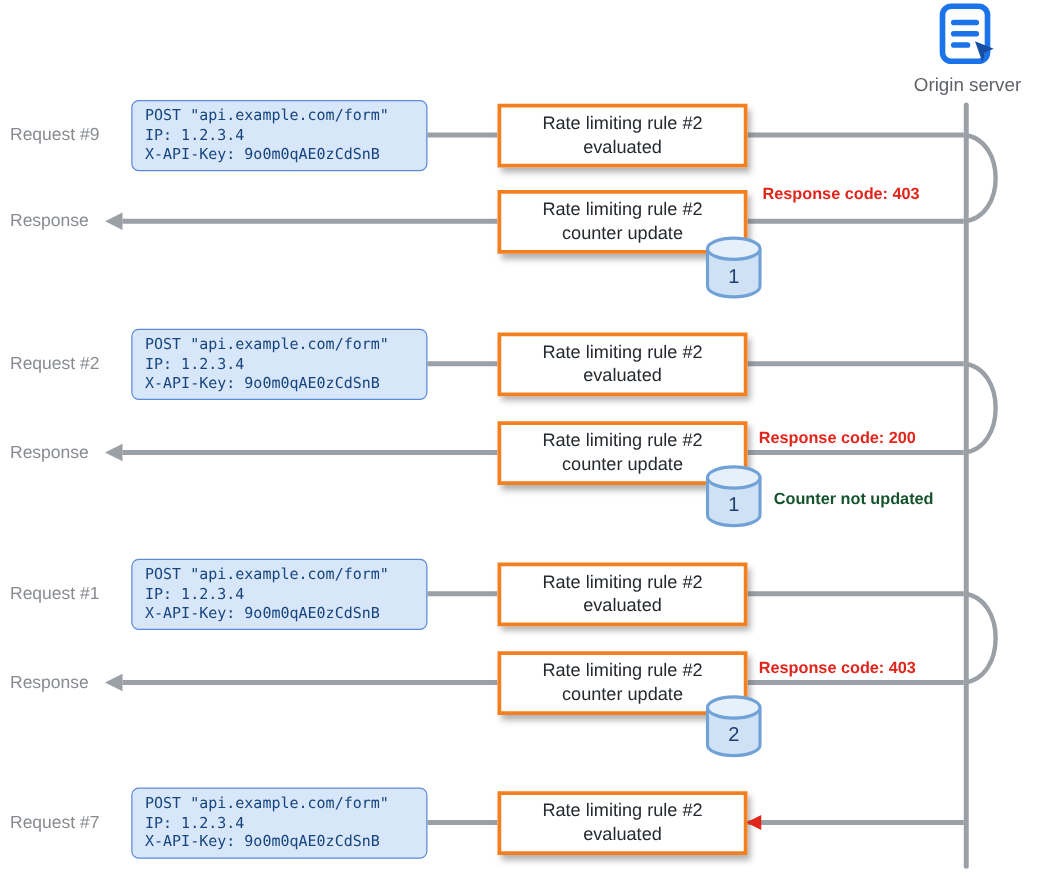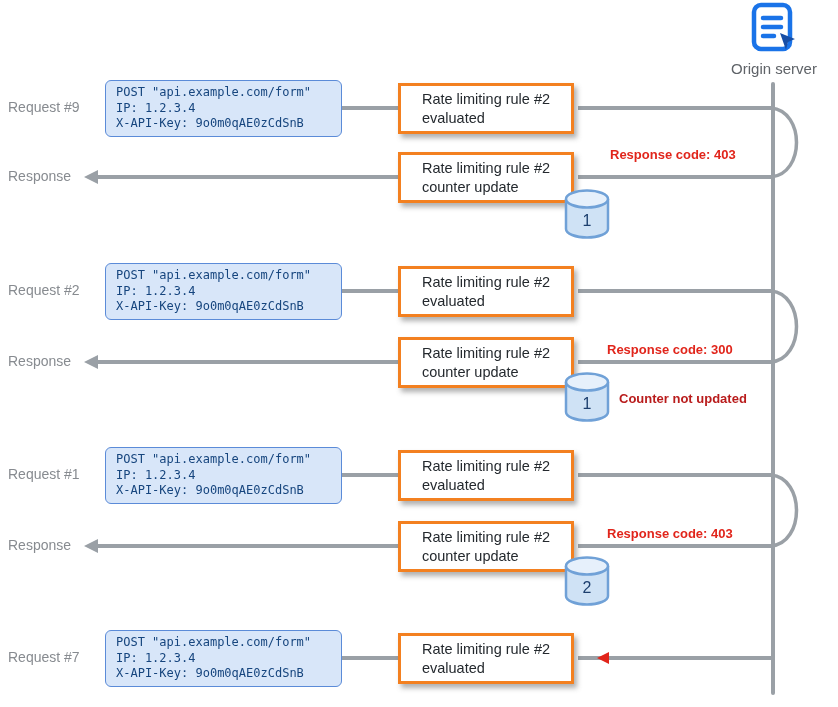--- a/index.html
+++ b/index.html
@@ -12,33 +12,33 @@
   .arcs { position:absolute; left:0; top:0; width:838px; height:707px; z-index:0; pointer-events:none; }
   .head-icon { position:absolute; left:747px; top:2px; z-index:2; }
   .head-label { position:absolute; left:708px; top:60px; width:132px; text-align:center;
     color:#5f6368; font-size:15px; z-index:2; }
   .lane-label { position:absolute; left:8px; width:86px; color:#878b90; font-size:14px; z-index:2; }
   .payload { position:absolute; left:105px; width:237px; height:57px; box-sizing:border-box;
     background:#d8e6f9; border:1.5px solid #5b8bd8; border-radius:6px;
     display:flex; align-items:center; padding:0 10px; z-index:2; }
   .payload span { font-family:"DejaVu Sans Mono", monospace; font-size:12px; line-height:1.32;
     color:#16457e; white-space:pre; }
-  .rulebox { position:absolute; left:398px; width:176px; height:51px; box-sizing:border-box;
+  .rulebox { position:absolute; left:398px; width:200px; height:51px; box-sizing:border-box;
     background:#ffffff; border:3px solid #f38020; box-shadow:3px 4px 5px rgba(80,80,80,0.45);
-    display:flex; align-items:center; justify-content:center; text-align:left; z-index:2; }
+    display:flex; align-items:center; justify-content:center; text-align:center; z-index:2; }
   .rulebox span { font-size:14.5px; color:#24292e; line-height:1.3; white-space:pre-line; }
   .hline { position:absolute; height:4px; background:#9aa0a6; z-index:1; }
   .arrow-left { position:absolute; width:0; height:0; border-top:7px solid transparent;
     border-bottom:7px solid transparent; border-right:14px solid #9aa0a6; z-index:1; }
   .arrow-left.red { border-top-width:6px; border-bottom-width:6px; border-right-width:12px;
     border-right-color:#e1251b; z-index:4; }
   .db { position:absolute; left:562px; width:50px; height:52px; z-index:3; }
   .red-note { position:absolute; color:#e1251b; font-size:13px; font-weight:bold;
     line-height:1.35; white-space:pre-line; z-index:4; }
-  .gray-note { position:absolute; color:#b91c1c; font-size:13px; font-weight:bold; z-index:4; }
+  .gray-note { position:absolute; color:#14532d; font-size:13px; font-weight:bold; z-index:4; }
 </style>
 </head>
 <body>
 
 <div class="canvas">
 
   <div class="lifeline"></div>
   <svg class="arcs" viewBox="0 0 838 707">
     <path d="M771 108 C805 111 805 174 771 177" fill="none" stroke="#9aa0a6" stroke-width="3.5"></path>
     <path d="M771 291 C805 294 805 359 771 362" fill="none" stroke="#9aa0a6" stroke-width="3.5"></path>
@@ -141,18 +141,18 @@
     <ellipse cx="25" cy="11" rx="21" ry="8.5" fill="#e6f0fb" stroke="#70a1d7" stroke-width="2.5"></ellipse>
     <text x="25" y="38" text-anchor="middle" font-size="16" fill="#1d3f6e">1</text>
   </svg>
   <svg class="db" style="top:555px" viewBox="0 0 50 52">
     <path d="M4 11 v30 a21 8.5 0 0 0 42 0 V11" fill="#cfe2f5" stroke="#70a1d7" stroke-width="2.5"></path>
     <ellipse cx="25" cy="11" rx="21" ry="8.5" fill="#e6f0fb" stroke="#70a1d7" stroke-width="2.5"></ellipse>
     <text x="25" y="38" text-anchor="middle" font-size="16" fill="#1d3f6e">2</text>
   </svg>
 
   <div class="red-note" style="top:146px; left:610px">Response code: 403</div>
-  <div class="red-note" style="top:341px; left:607px">Response code: 300</div>
+  <div class="red-note" style="top:341px; left:607px">Response code: 200</div>
   <div class="gray-note" style="top:391px; left:619px">Counter not updated</div>
   <div class="red-note" style="top:525px; left:607px">Response code: 403</div>
   <div class="arrow-left red" style="top:652px; left:597px"></div>
 
 </div>
 
 </body></html>

